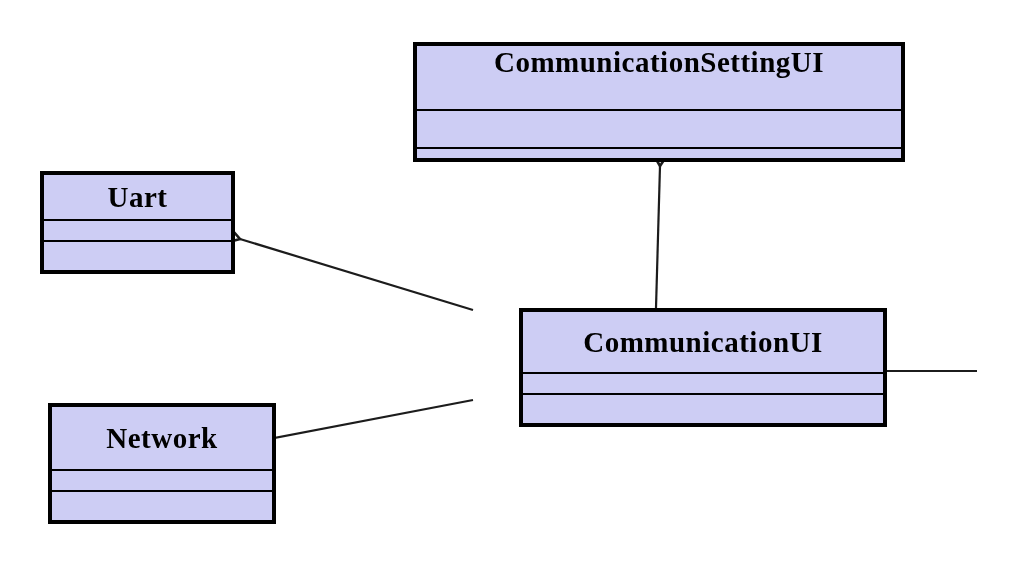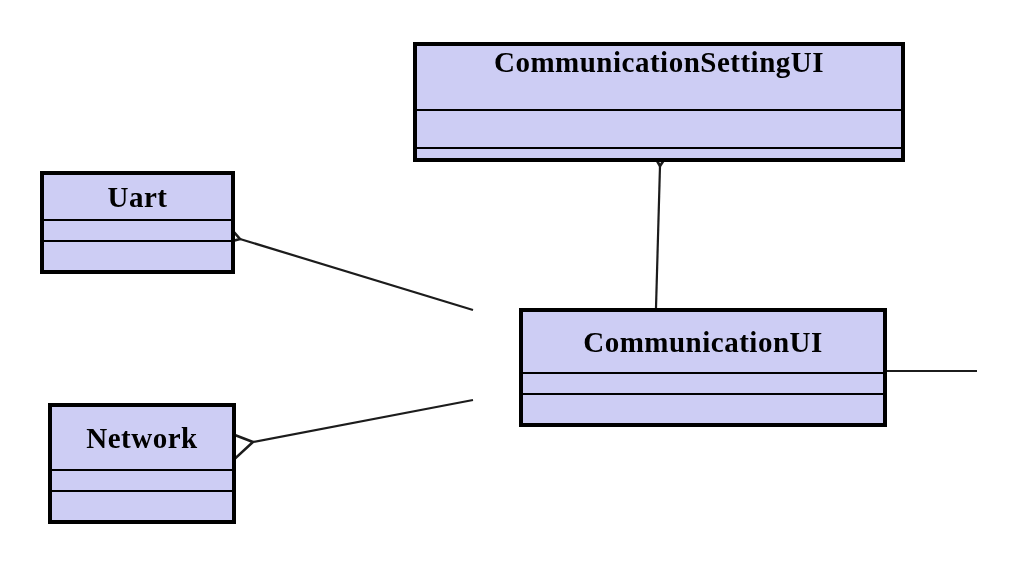--- a/index.html
+++ b/index.html
@@ -44,21 +44,21 @@
   .class-attrs {
     height: 19px;
     border-top: 2.5px solid var(--border, #000000);
   }
   .class-methods {
     height: 28px;
     border-top: 2.5px solid var(--border, #000000);
   }
   .box-settingui { left: 413px; top: 42px;  width: 492px; height: 120px; gap: 30px; }
   .box-uart     { left: 40px;  top: 147px; width: 195px; height: 103px; margin-top: 24px; }
-  .box-network  { left: 48px;  top: 403px; width: 188px; height: 121px; }
+  .box-network  { left: 48px;  top: 403px; width: 228px; height: 121px; }
   .box-commui   { left: 472px; top: 308px; width: 368px; height: 119px; margin-left: 47px; }
 </style>
 </head>
 <body>
 
 <div id="canvas" style="--fill: #cdcdf4; --border: #000000; --bg: #ffffff;">
 
   <svg id="edges" viewBox="0 0 1016 563" xmlns="http://www.w3.org/2000/svg">
     <defs>
       <marker id="openArrow" markerUnits="userSpaceOnUse" markerWidth="40" markerHeight="44" refX="3" refY="21" orient="auto">

